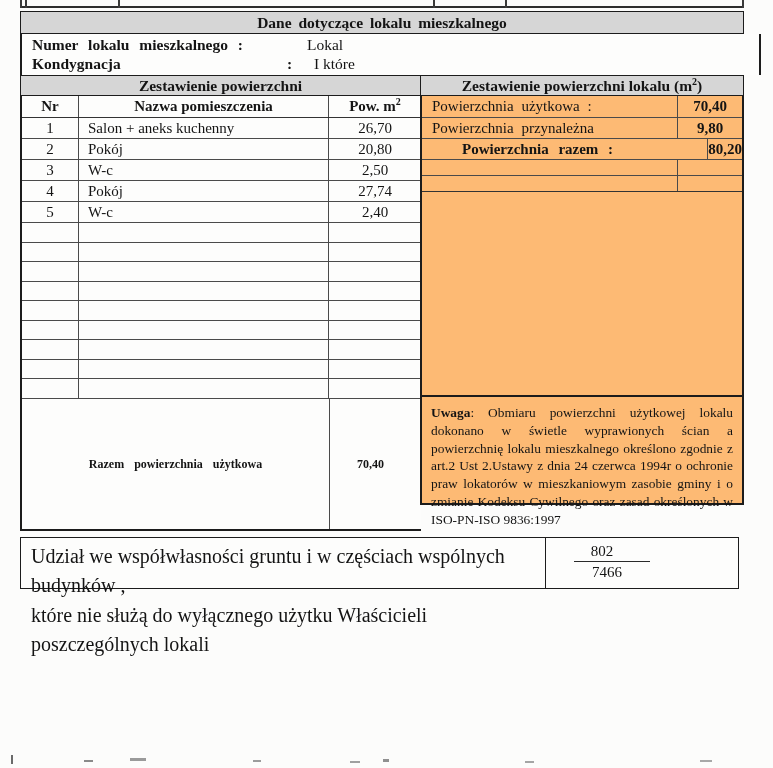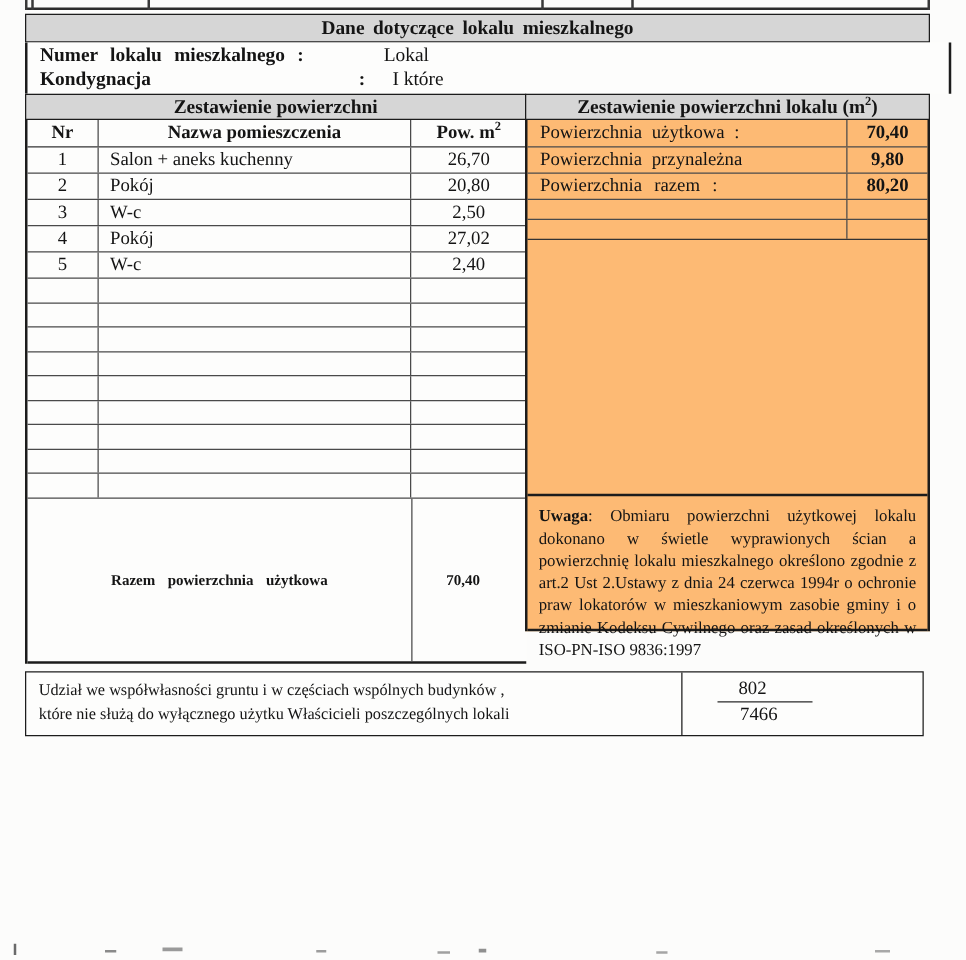--- a/index.html
+++ b/index.html
@@ -51,32 +51,32 @@
   
   .rtable { position:absolute; left:420px; top:96px; width:324px;
     border-left:2px solid #1c1c1c; border-right:2px solid #1c1c1c;
     background:#fdba74; font-size:15px; }
   .rrow { display:flex; border-bottom:1px solid #4a4a4a; }
   .rrow .r-label { width:256px; border-right:1px solid #4a4a4a; padding-left:10px;
     word-spacing:4px; white-space:nowrap; }
   .rrow .r-value { flex:1; text-align:center; font-weight:bold; }
   #rrow-0 { height:22px; line-height:21px; }
   #rrow-1, #rrow-2 { height:21px; line-height:20px; }
-  #rrow-2 .r-label { font-weight:normal; word-spacing:6px; }
+  #rrow-2 .r-label { font-weight:bold; word-spacing:6px;margin-left:30px; }
   .rrow.r-empty { height:16px; }
   #rempty-2 { border-bottom:1.5px solid #333; }
   .r-open { height:205px; border-bottom:2px solid #1c1c1c; }
   .r-note { height:108px; padding:7px 9px 0 9px; font-size:13.4px; line-height:1.33;
     text-align:justify; border-bottom:2px solid #1c1c1c; }
   .r-note b { word-spacing:1px; }
   
   .share-box { position:absolute; left:20px; top:537px; width:719px; height:52px;
     border:1.5px solid #1c1c1c; background:#fdfdfc; display:flex; }
   .share-text { width:525px; border-right:1.5px solid #1c1c1c; padding:4px 0 0 10px;
-    font-size:13px; line-height:1.47; }
+    font-size:20px; line-height:1.47; }
   .share-frac { flex:1; position:relative; }
   .frac { position:absolute; left:28px; top:3px; width:76px; text-align:center; font-size:15px; }
   .frac .num { display:block; transform:translateX(-10px); line-height:20px; }
   .frac .rule { display:block; height:0; border-bottom:1.5px solid #2a2a2a; }
   .frac .den { display:block; transform:translateX(-5px); line-height:21px; }
   
   .artifact { position:absolute; background:#6a6a6a; }
 </style>
 </head>
 <body>
@@ -132,21 +132,21 @@
       <div class="c-area">20,80</div>
     </div>
     <div class="lrow">
       <div class="c-nr">3</div>
       <div class="c-name">W-c</div>
       <div class="c-area">2,50</div>
     </div>
     <div class="lrow">
       <div class="c-nr">4</div>
       <div class="c-name">Pokój</div>
-      <div class="c-area">27,02</div>
+      <div class="c-area">27,74</div>
     </div>
     <div class="lrow">
       <div class="c-nr">5</div>
       <div class="c-name">W-c</div>
       <div class="c-area">2,40</div>
     </div>
 
     <div class="lrow empty-a">
         <div class="c-nr"></div>
         <div class="c-name"></div>

